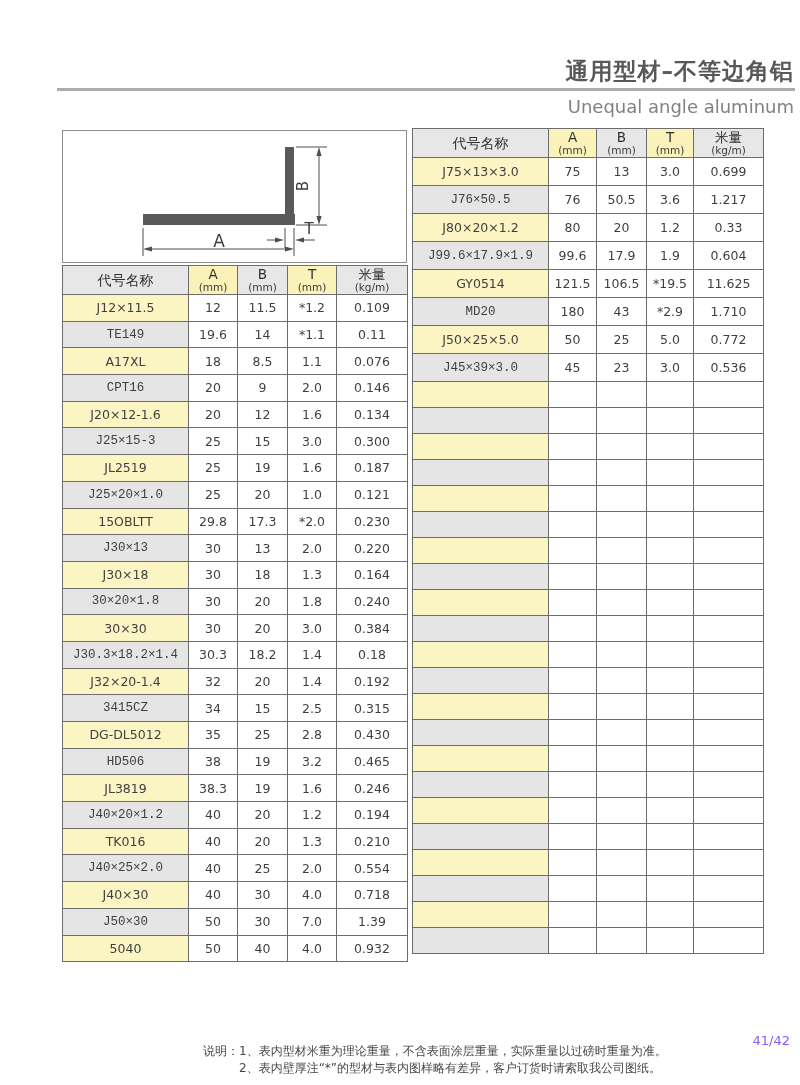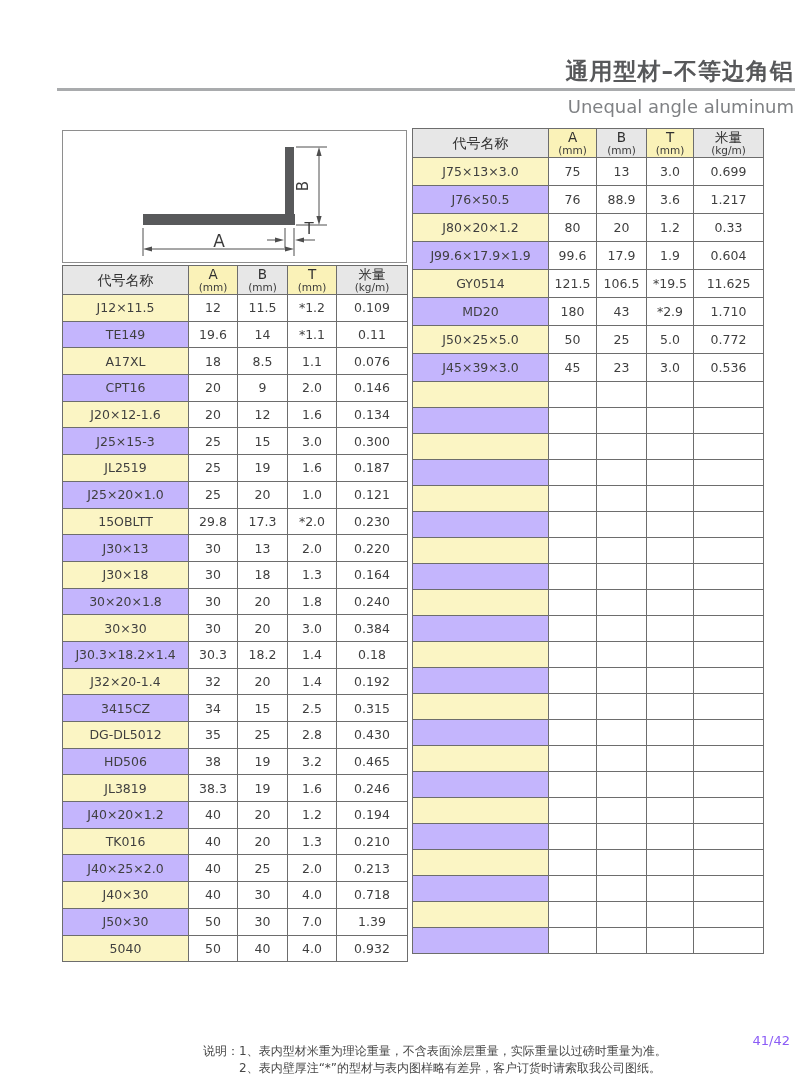--- a/index.html
+++ b/index.html
@@ -22,21 +22,21 @@
   .left-col table { margin-top:2px; }
   th,td { border:1px solid #6d6d6d; text-align:center; vertical-align:middle; padding:0; }
   thead tr { height:29px; }
   th { font-weight:normal; font-size:13.5px; background:#e7e7e7; color:#303030; line-height:1.05; }
   th.yh { background:#faf2b8; }
   th .unit { font-size:10.5px; color:#3a3a3a; }
   th.name-h { font-size:14px; }
 
   td { font-size:12.5px; color:#3f3f3f; background:#ffffff; }
   td.name.y { background:#fbf5c4; }
-  td.name.g { background:#c4b5fd; }
+  td.name.g { background:#e5e5e5;font-family:Liberation Mono, monospace; }
 
   .left-col  tbody tr { height:26.7px;padding-left:36px; }
   .right-col tbody tr.filled { height:28px;margin-top:32px; }
   .right-col tbody tr.empty  { height:26px; }
 
   .notes { position:absolute; left:203px; top:1043px; font-size:12px; color:#474747;
            line-height:16.5px; display:flex; }
   .notes .lines { white-space:nowrap; }
   .page-num { position:absolute; right:10px; top:1033px; font-size:13px; color:#8b5cf6; }
 
@@ -260,21 +260,21 @@
             <td>40</td>
             <td>20</td>
             <td>1.3</td>
             <td>0.210</td>
           </tr>
           <tr>
             <td class="name g">J40×25×2.0</td>
             <td>40</td>
             <td>25</td>
             <td>2.0</td>
-            <td>0.213</td>
+            <td>0.554</td>
           </tr>
           <tr>
             <td class="name y">J40×30</td>
             <td>40</td>
             <td>30</td>
             <td>4.0</td>
             <td>0.718</td>
           </tr>
           <tr>
             <td class="name g">J50×30</td>
@@ -328,21 +328,21 @@
           <tr class="filled">
             <td class="name y">J75×13×3.0</td>
             <td>75</td>
             <td>13</td>
             <td>3.0</td>
             <td>0.699</td>
           </tr>
           <tr class="filled">
             <td class="name g">J76×50.5</td>
             <td>76</td>
-            <td>88.9</td>
+            <td>50.5</td>
             <td>3.6</td>
             <td>1.217</td>
           </tr>
           <tr class="filled">
             <td class="name y">J80×20×1.2</td>
             <td>80</td>
             <td>20</td>
             <td>1.2</td>
             <td>0.33</td>
           </tr>

